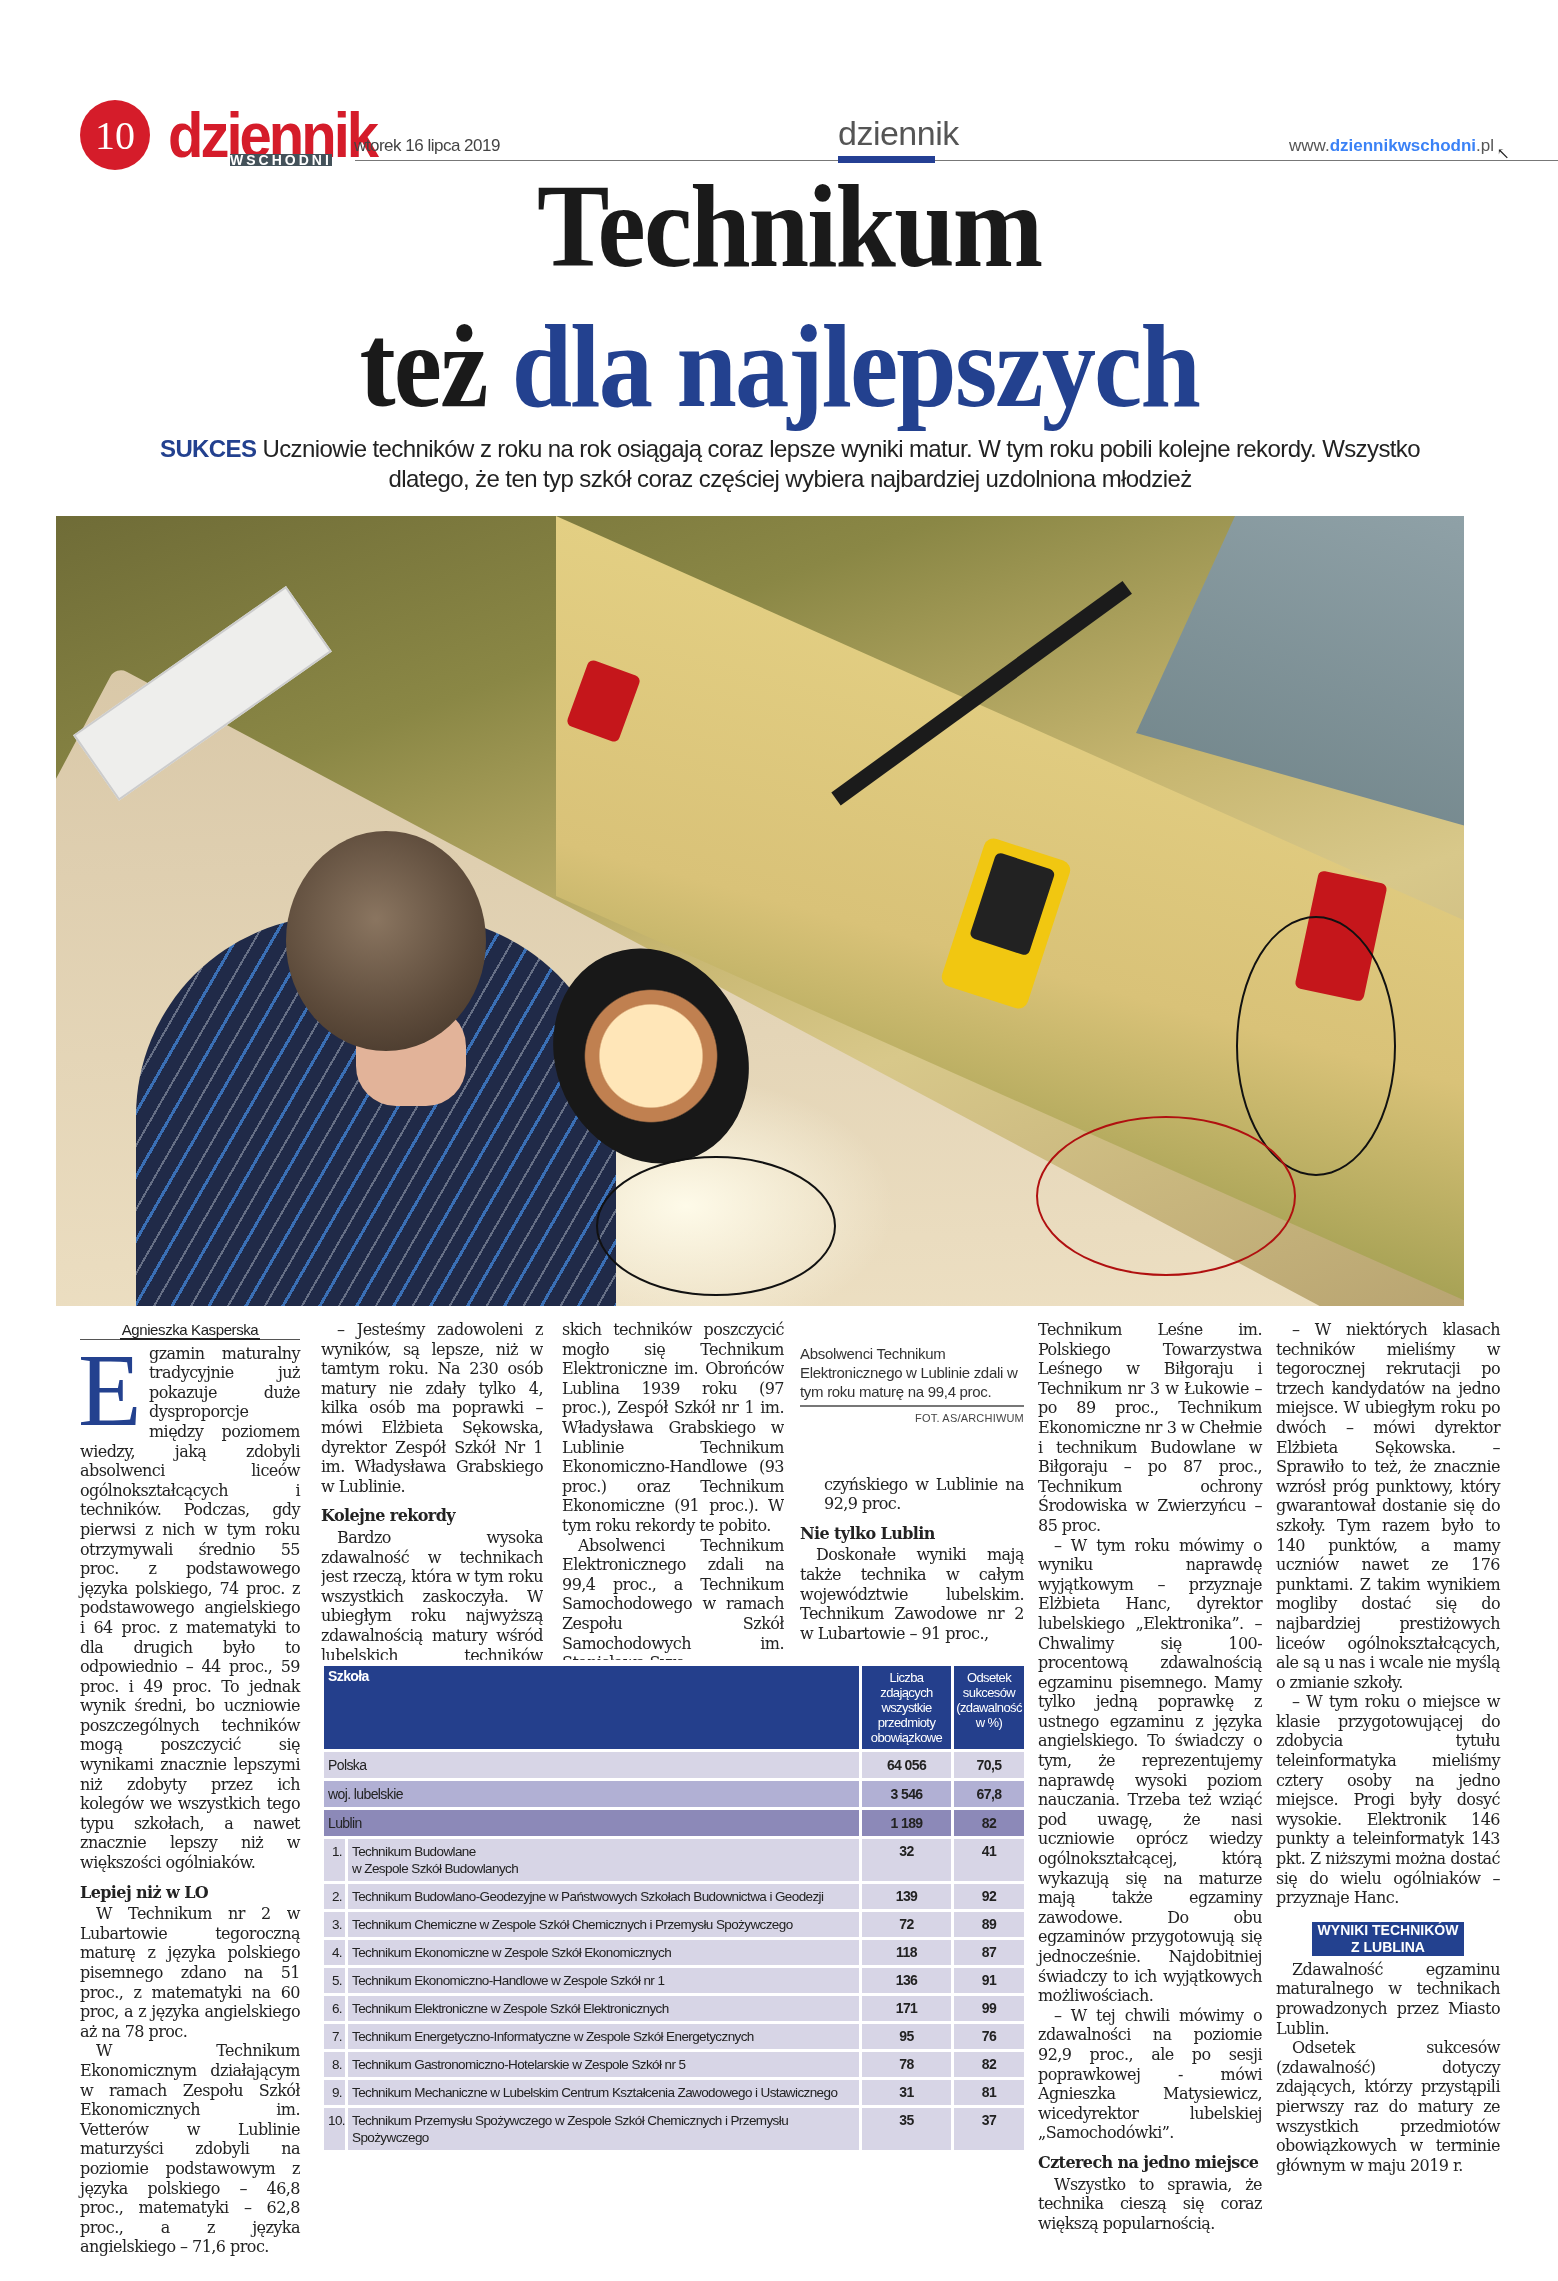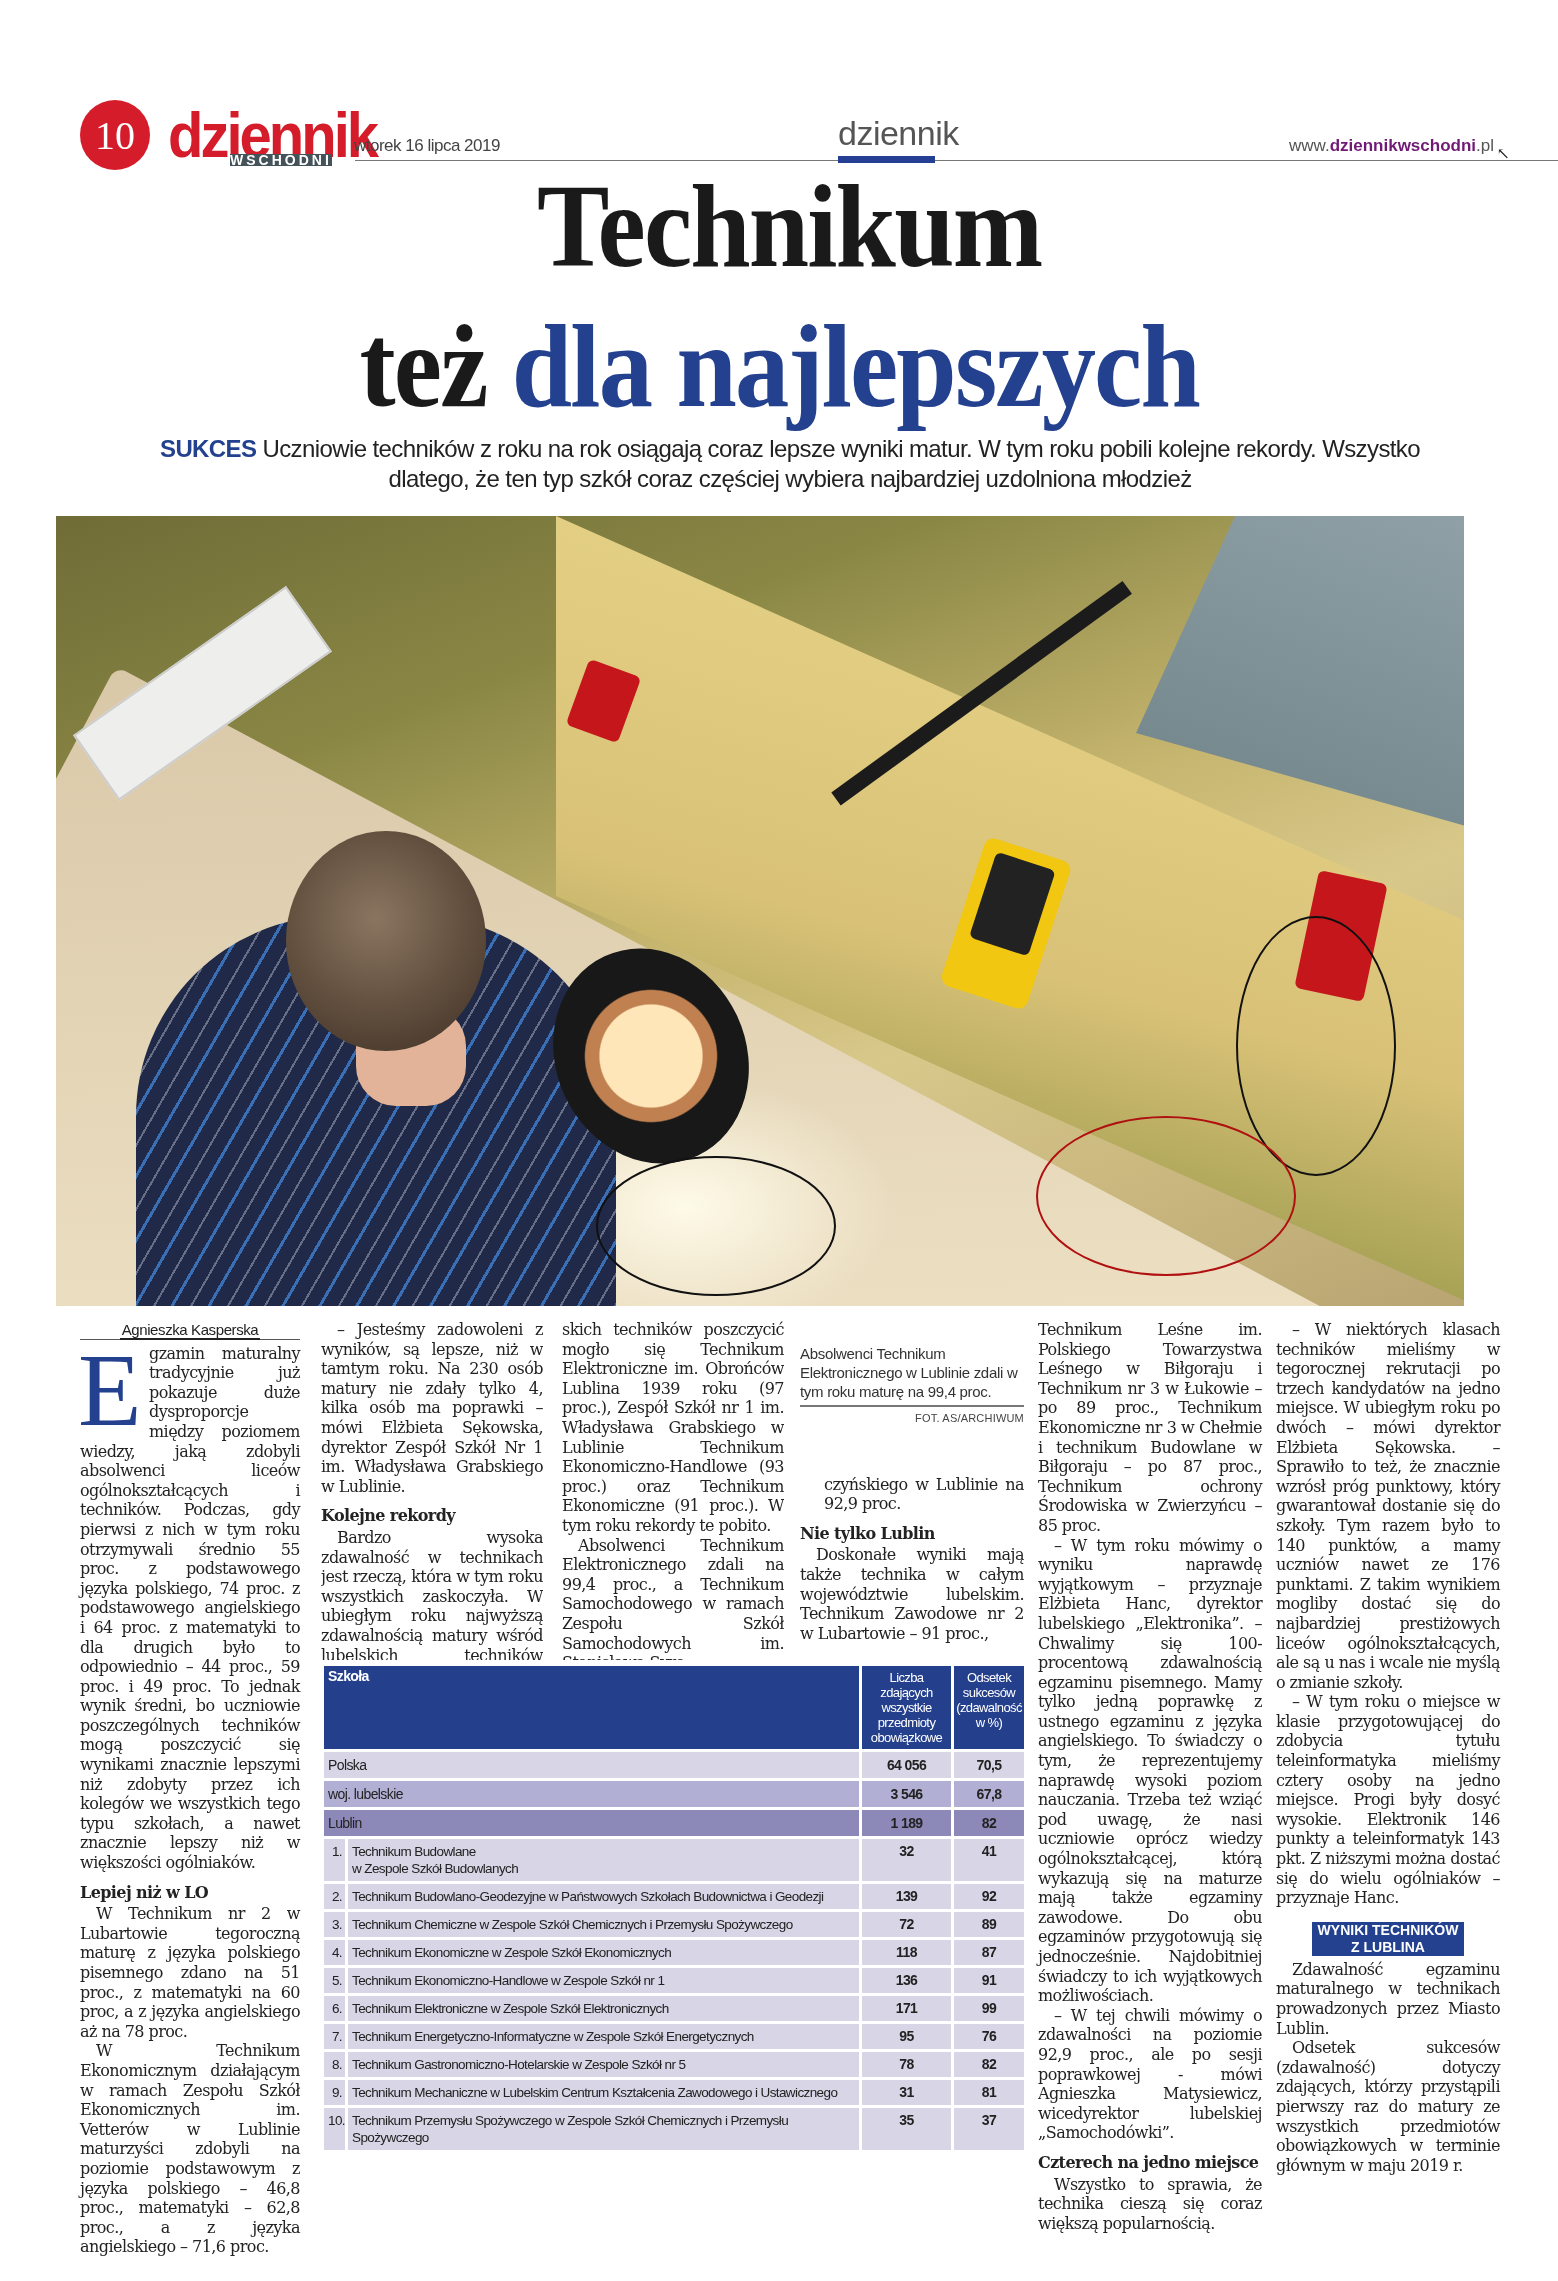--- a/index.html
+++ b/index.html
@@ -18,21 +18,21 @@
     font-family: "Liberation Sans", sans-serif; font-weight: 700; font-size: 14px; letter-spacing: 3px;
     padding: 0 0; line-height: 12px; }
   .date { position: absolute; left: 274px; top: 36px; font-family: "Liberation Sans", sans-serif;
     font-size: 17px; color: #444; letter-spacing: -0.5px; }
   .rule { position: absolute; left: 275px; top: 60px; width: 1210px; height: 1px; background: #777; }
   .section { position: absolute; left: 758px; top: 14px; font-family: "Liberation Sans", sans-serif;
     font-size: 34px; color: #555; letter-spacing: -0.5px; }
   .section-bar { position: absolute; left: 758px; top: 56px; width: 97px; height: 7px; background: #243f94; }
   .site { position: absolute; right: 6px; top: 36px; font-family: "Liberation Sans", sans-serif;
     font-size: 17px; color: #555; }
-  .site b { color: #701a75; }
+  .site b { color: #3b82f6; }
   .cursor-icon { position: absolute; right: -10px; top: 44px; font-size: 16px; color: #222; }
 
   
   .headline { position: absolute; left: 0; top: 168px; width: 1558px; text-align: center;
     font-family: "Liberation Serif", serif; font-weight: 700; line-height: 1; padding-left: 21px; }
   .hl1 { font-size: 118px; color: #1a1a1a; letter-spacing: -2px; transform: scaleX(0.92); display: inline-block; }
   .hl2-wrap { position: absolute; top: 140px; left: 0; width: 1558px; text-align: center; }
   .hl2 { font-size: 118px; letter-spacing: -2px; display: inline-block; transform: scaleX(0.92); }
   .hl2 .dark { color: #1a1a1a; }
   .hl2 .blue { color: #23418f; }

